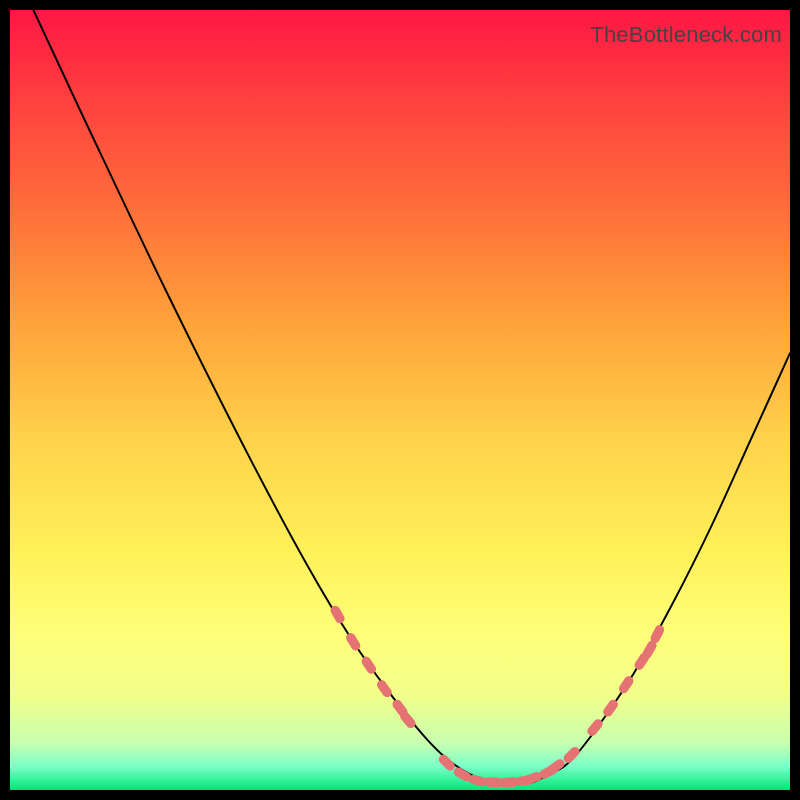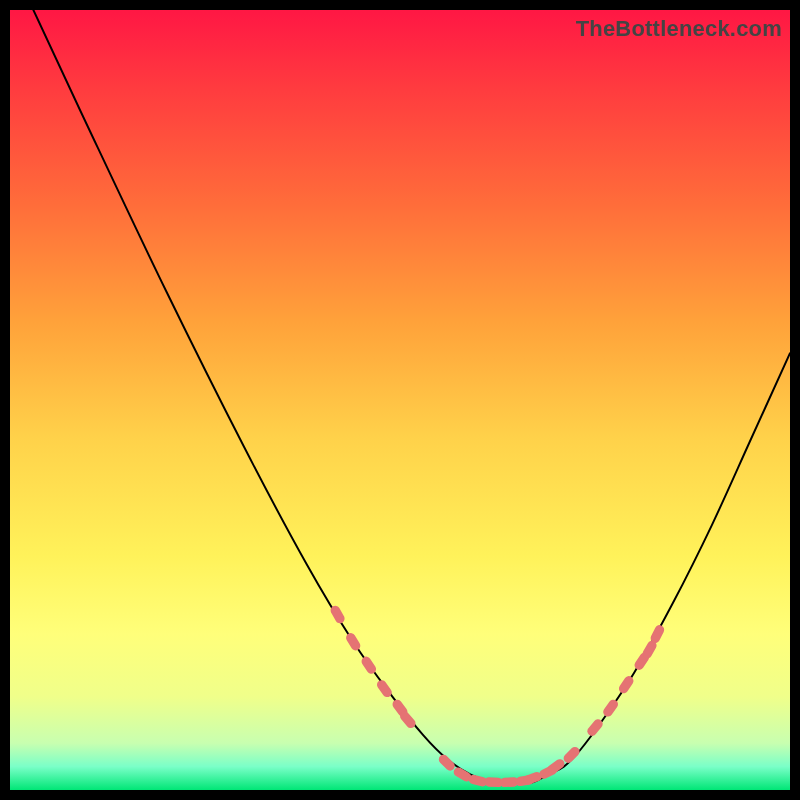--- a/index.html
+++ b/index.html
@@ -25,26 +25,26 @@
   }
   .gradient-bg {
     position: absolute;
     left: 0;
     top: 0;
     width: 100%;
     height: 100%;
   }
   .watermark {
     position: absolute;
-    top: 6px;
+    top: 12px;
     right: 8px;
     color: #444;
     font-family: Arial, Helvetica, sans-serif;
     font-size: 22px;
-    font-weight: 700;
+    font-weight: 400;
     letter-spacing: 0.2px;
     user-select: none;
   }
   svg.curve-layer {
     position: absolute;
     left: 0;
     top: 0;
     width: 100%;
     height: 100%;
   }

